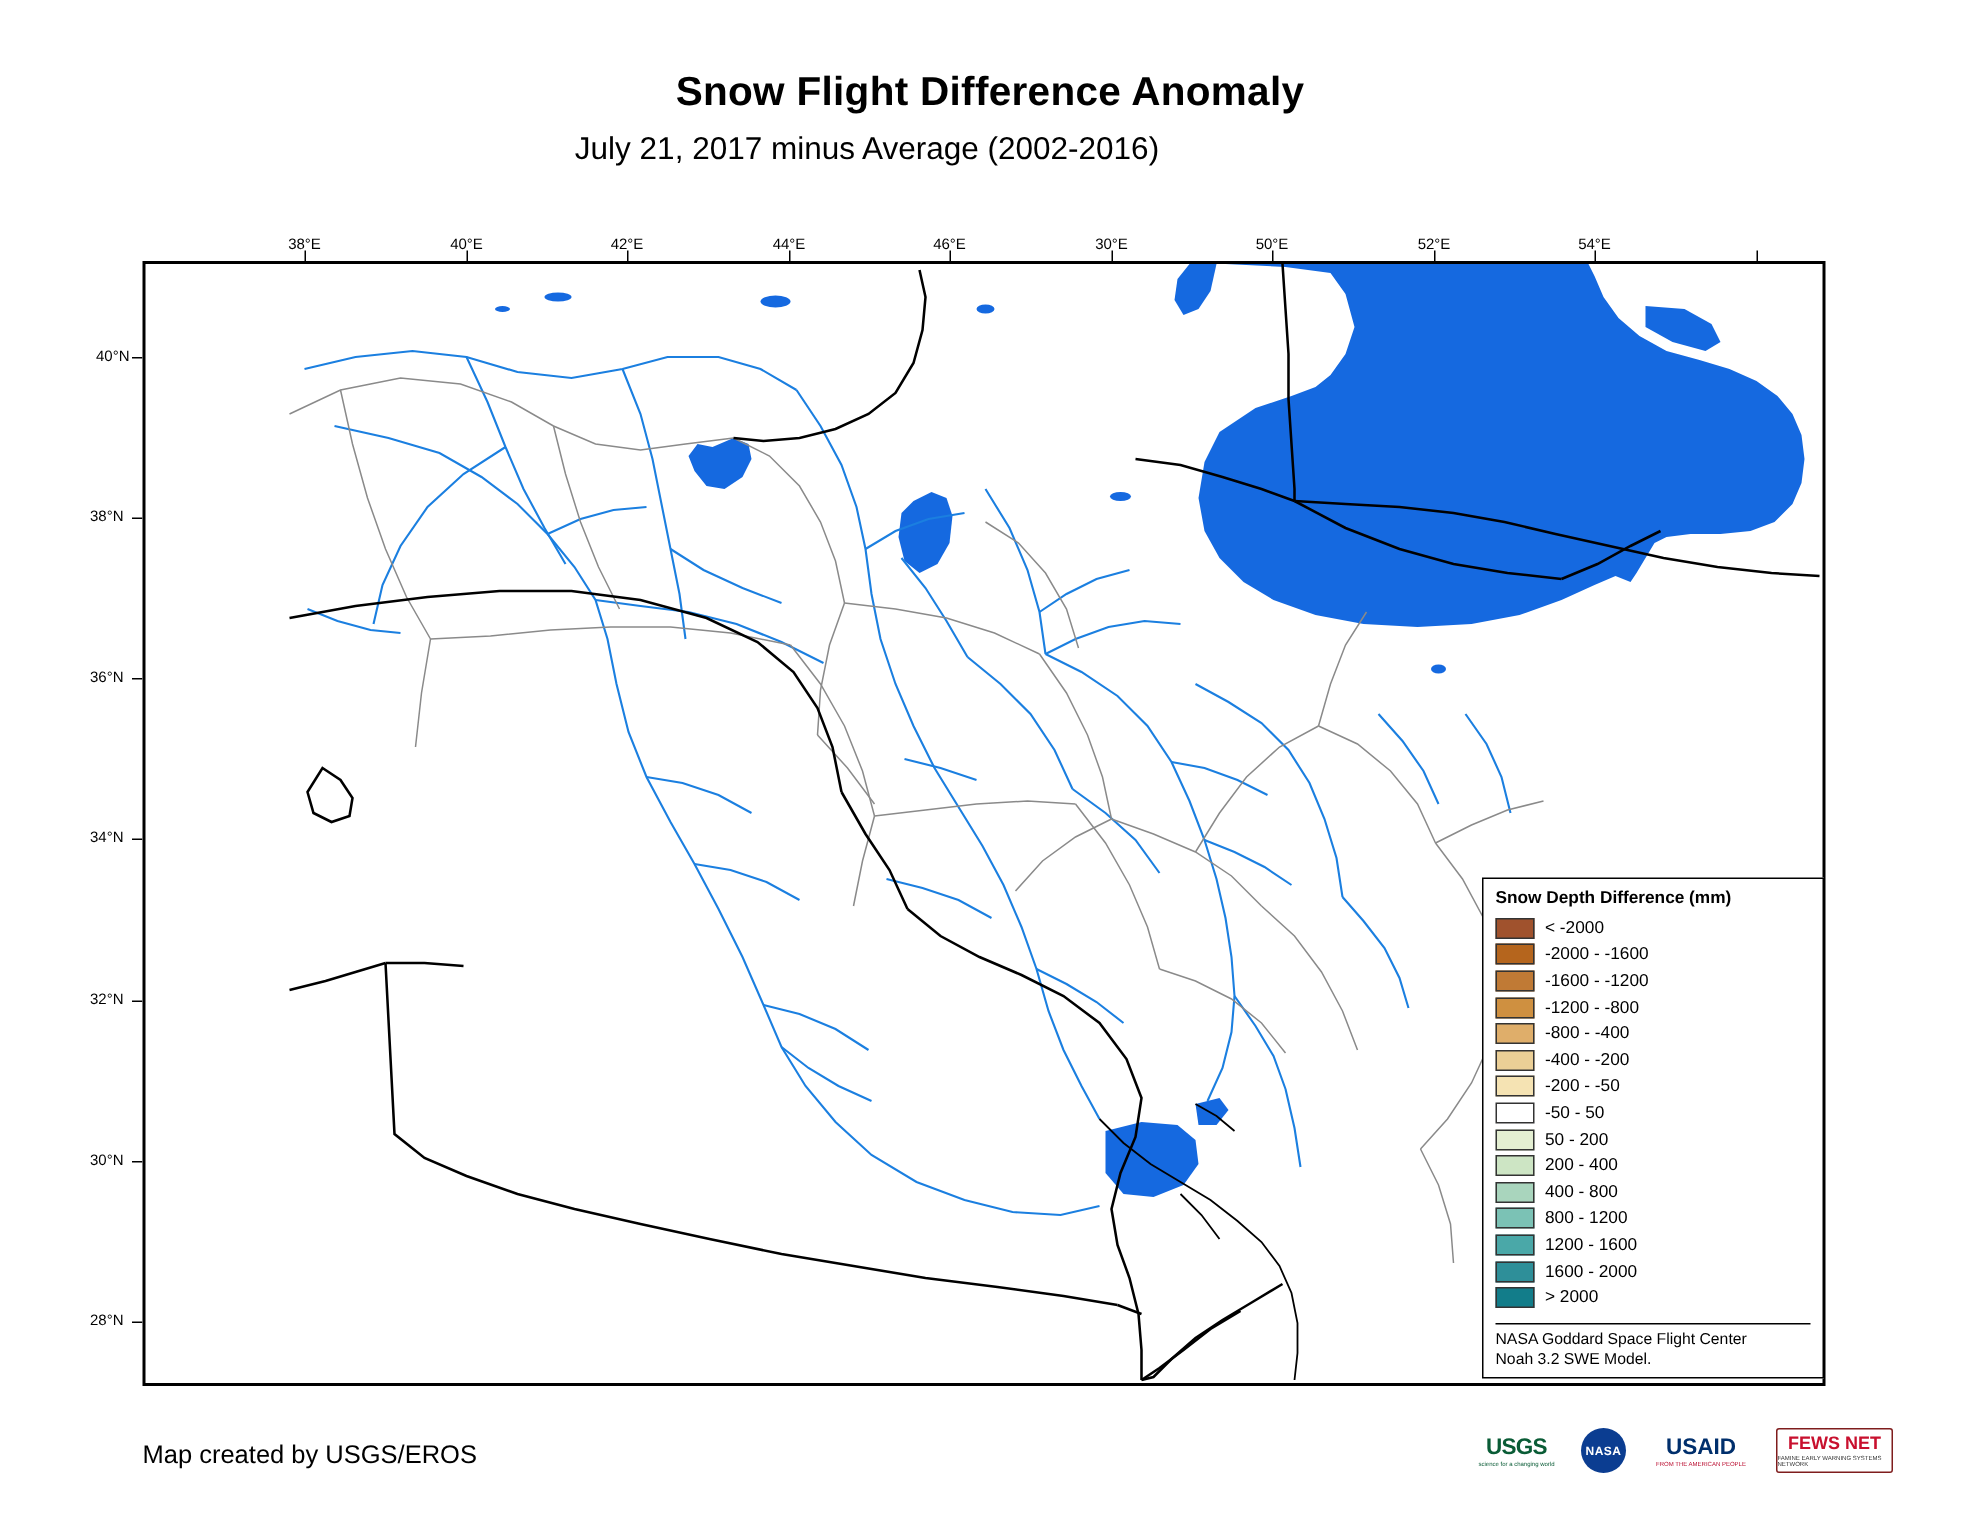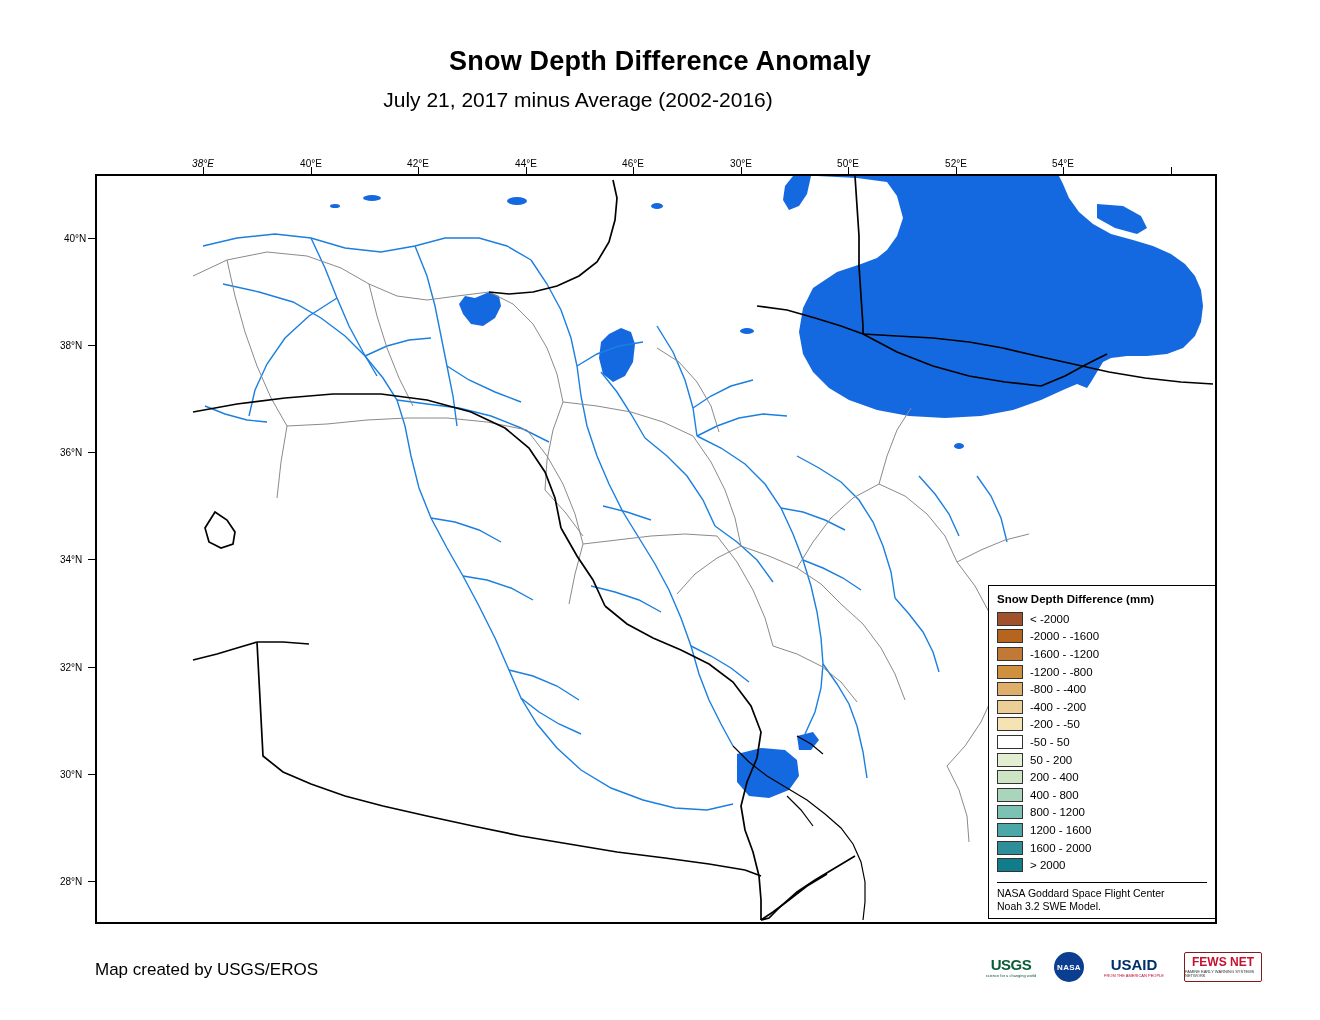--- a/index.html
+++ b/index.html
@@ -149,25 +149,25 @@
     width: 78px; height: 30px;
     flex-direction: column; line-height: 1;
     border: 1px solid #7f1d1d; border-radius: 2px; align-items: center;
   }
   .logo-fews .big { font-size: 12px; color: #c8102e; }
   .logo-fews .small { font-size: 4px; color: #333; margin-top: 2px; font-weight: normal; }
 </style>
 </head>
 <body>
 
-<div class="title">Snow Depth Difference Anomaly</div>
+<div class="title">Snow Flight Difference Anomaly</div>
 <div class="subtitle">July 21, 2017 minus Average (2002-2016)</div>
 
 <div id="axis-lon-labels">
-  <div class="axis-label lon-label" style="left:203px; top:158px;font-style:italic;">38°E</div>
+  <div class="axis-label lon-label" style="left:203px; top:158px;">38°E</div>
   <div class="axis-label lon-label" style="left:311px; top:158px;">40°E</div>
   <div class="axis-label lon-label" style="left:418px; top:158px;">42°E</div>
   <div class="axis-label lon-label" style="left:526px; top:158px;">44°E</div>
   <div class="axis-label lon-label" style="left:633px; top:158px;">46°E</div>
   <div class="axis-label lon-label" style="left:741px; top:158px;">30°E</div>
   <div class="axis-label lon-label" style="left:848px; top:158px;">50°E</div>
   <div class="axis-label lon-label" style="left:956px; top:158px;">52°E</div>
   <div class="axis-label lon-label" style="left:1063px; top:158px;">54°E</div>
   <div class="axis-label lon-label" style="left:1171px; top:158px;margin-top:32px;">56°E</div>
 

